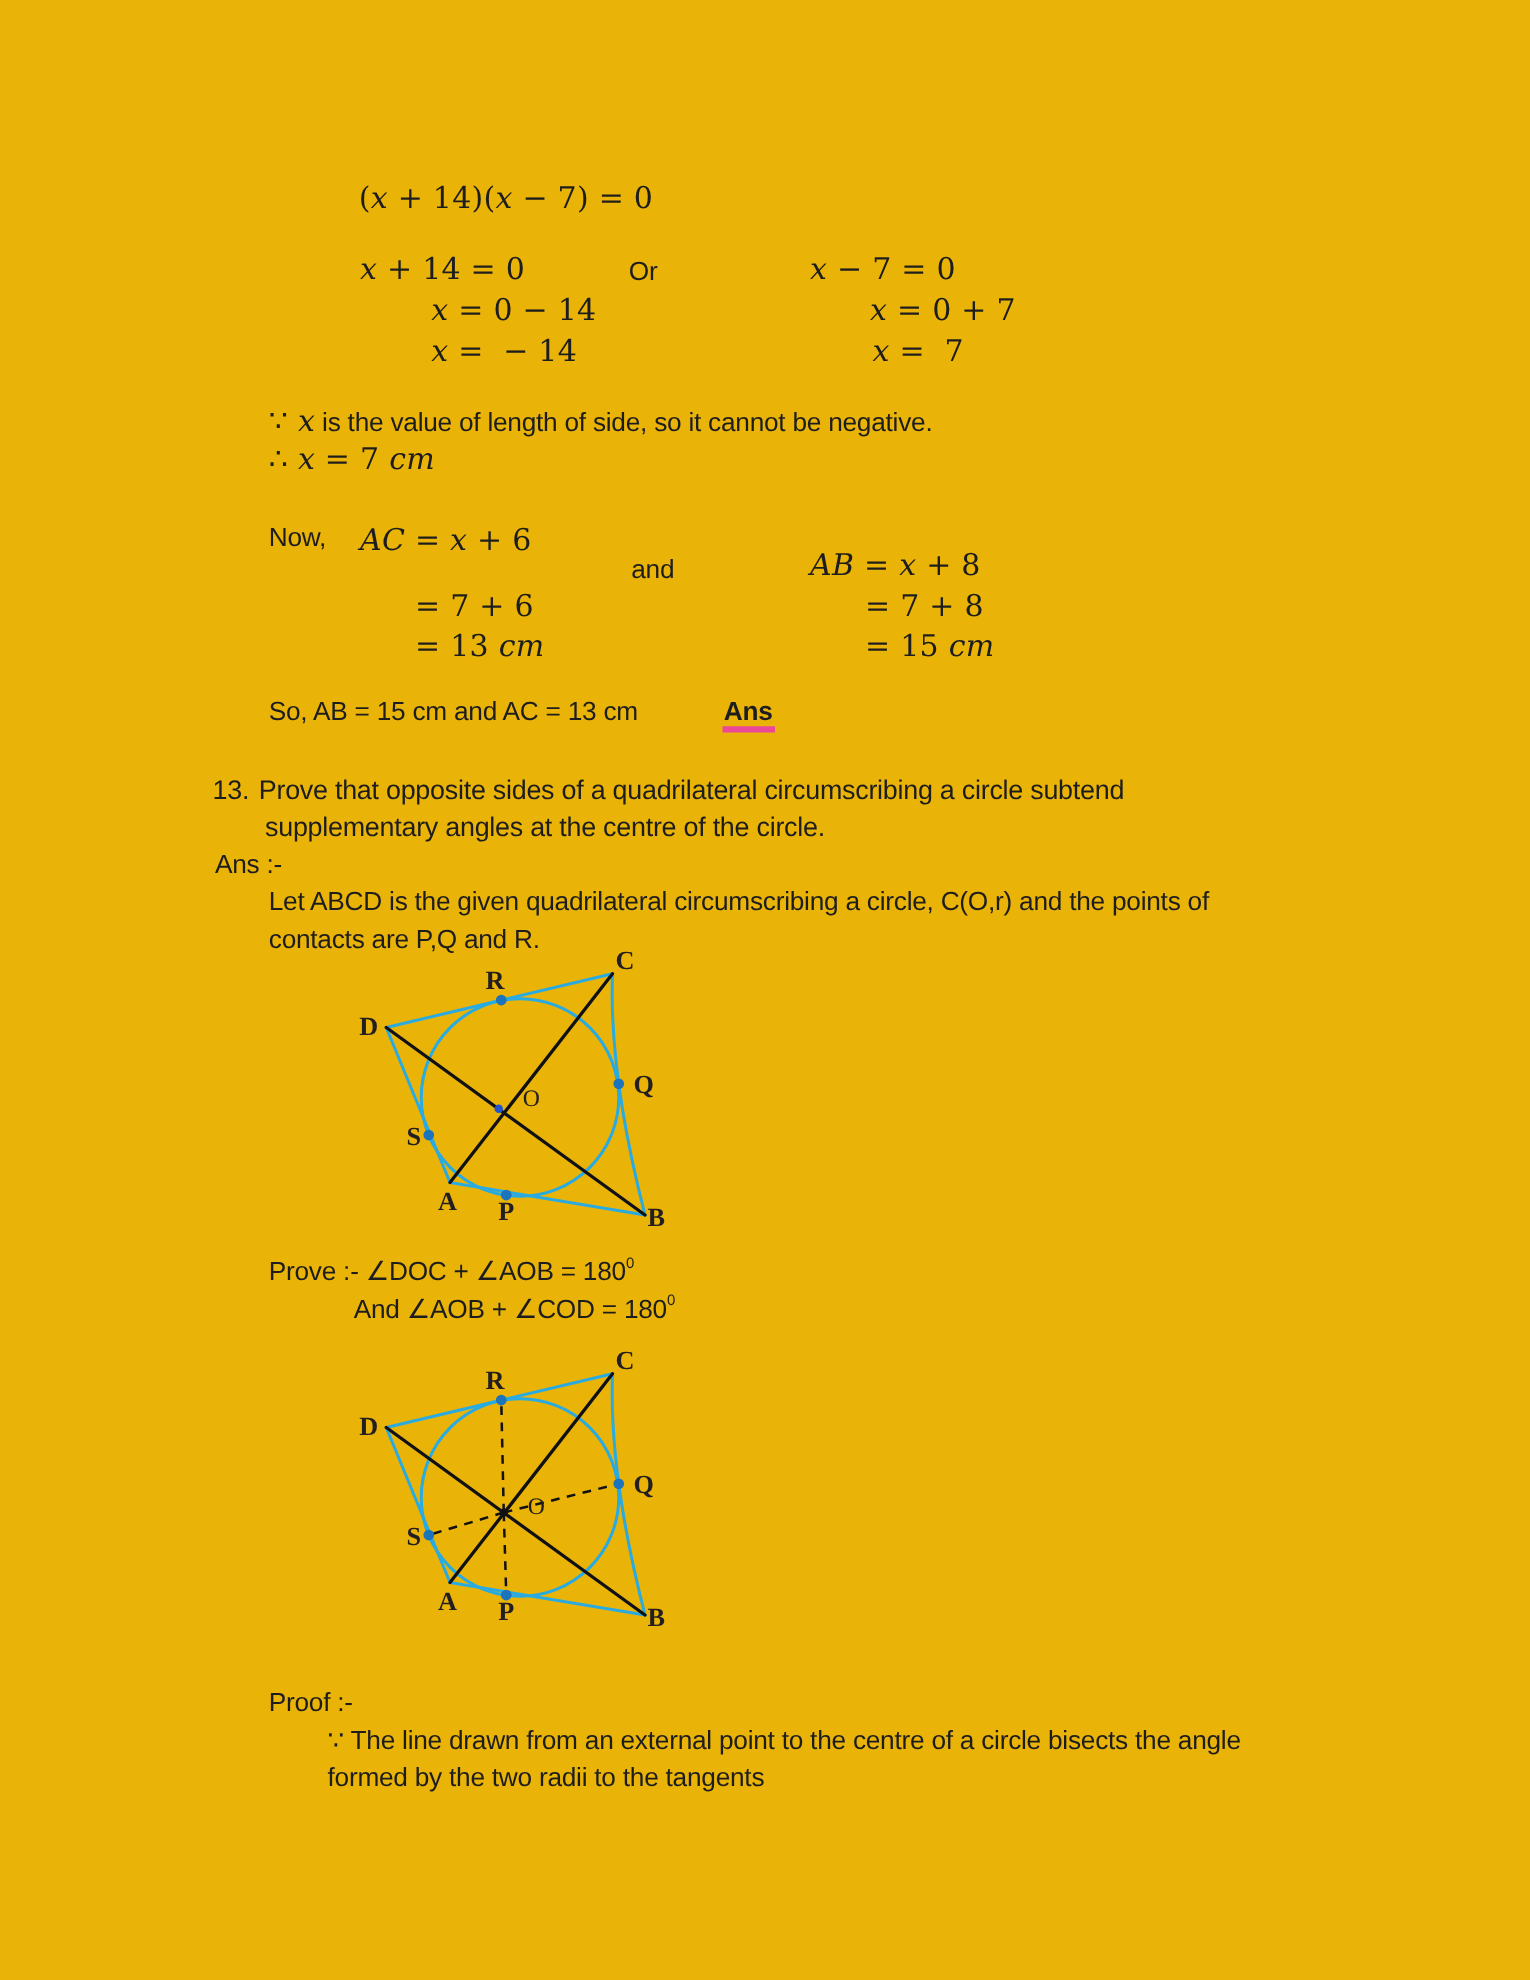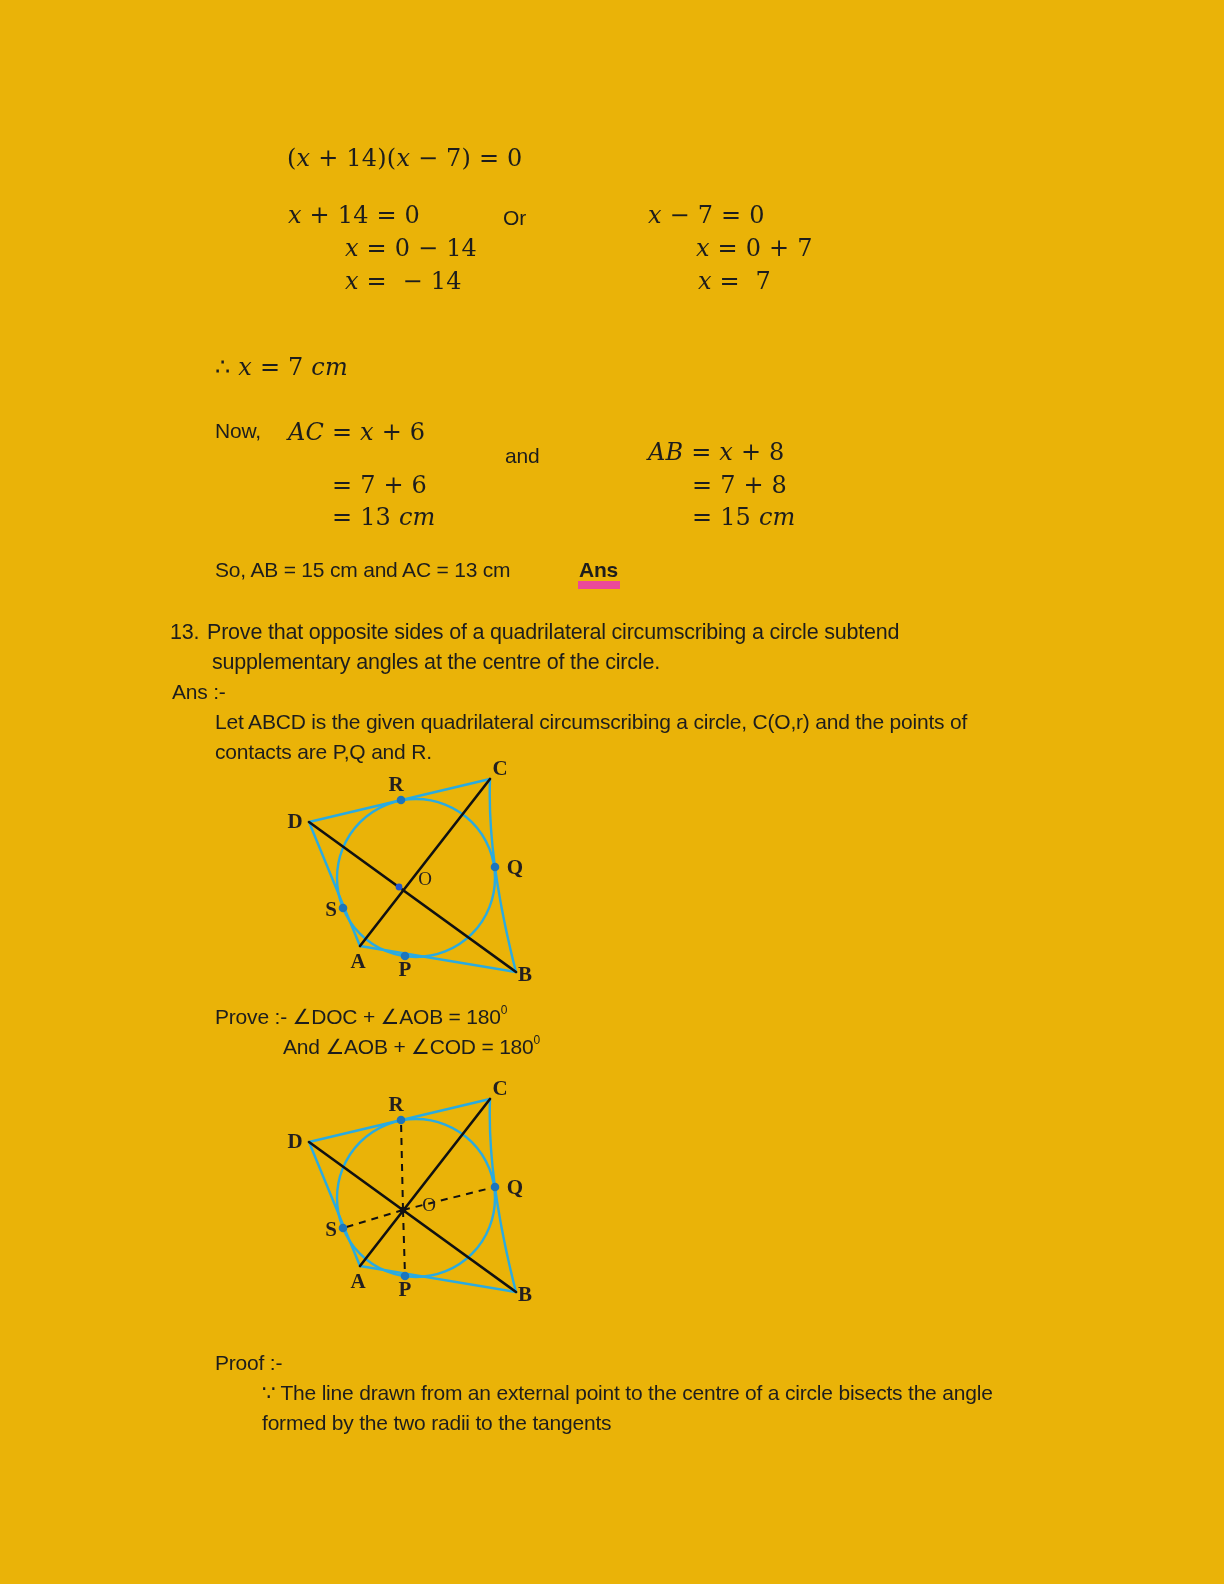--- a/index.html
+++ b/index.html
@@ -6,21 +6,21 @@
   .page{position:relative;width:1224px;height:1584px;background:#eab308;overflow:hidden;
         color:#1d1d1d;font-family:"Liberation Sans","DejaVu Sans",sans-serif;padding-left:40px;}
   .ln{position:absolute;white-space:pre;line-height:30px;}
   .sans{font-family:"Liberation Sans","DejaVu Sans",sans-serif;font-size:21px;letter-spacing:-0.2px;}
   .math{font-family:"DejaVu Serif","Liberation Serif",serif;font-size:24px;letter-spacing:0.2px;}
   .m-i{font-style:italic;white-space:pre;}
   .m-r{font-style:normal;white-space:pre;}
   .m-s{font-style:normal;white-space:pre;font-family:"Liberation Sans","DejaVu Sans",sans-serif;
        font-size:21px;letter-spacing:-0.2px;}
   .title{font-weight:normal;font-size:21.5px;letter-spacing:-0.2px;}
-  .ans{font-weight:bold;border-bottom:8px solid #ec4899;padding:0 2px 0 1px;}
+  .ans{font-weight:bold;border-bottom:5px solid #ec4899;padding:0 2px 0 1px;}
   sup{font-size:12px;position:relative;top:-2px;}
   svg.diagram{position:absolute;overflow:visible;}
   .cy{stroke:#29abe2;stroke-width:2.4;fill:none;stroke-linejoin:round;stroke-linecap:round;}
   .bk{stroke:#111111;stroke-width:2.6;stroke-linecap:round;}
   .dash{stroke:#111111;stroke-width:2;stroke-dasharray:7 6;stroke-linecap:butt;}
   .lb{font-family:"Liberation Serif","DejaVu Serif",serif;font-weight:bold;font-size:21px;fill:#231f20;
       text-anchor:middle;}
   .lo{font-family:"Liberation Serif","DejaVu Serif",serif;font-weight:normal;font-size:19px;fill:#231f20;
       text-anchor:middle;}
 </style>
@@ -34,20 +34,21 @@
   <div class="ln math" style="top:200px;left:288px"><span class="m-i">x</span><span class="m-r"> + 14 = 0</span></div>
   <div class="ln sans" style="top:203px;left:503px">Or</div>
   <div class="ln math" style="top:200px;left:648px"><span class="m-i">x</span><span class="m-r"> − 7 = 0</span></div>
 
   <div class="ln math" style="top:233px;left:345px"><span class="m-i">x</span><span class="m-r"> = 0 − 14</span></div>
   <div class="ln math" style="top:233px;left:696px"><span class="m-i">x</span><span class="m-r"> = 0 + 7</span></div>
 
   <div class="ln math" style="top:266px;left:345px"><span class="m-i">x</span><span class="m-r"> =  − 14</span></div>
   <div class="ln math" style="top:266px;left:698px"><span class="m-i">x</span><span class="m-r"> =  7</span></div>
 
+  <div class="ln math" style="top:322px;left:215px"><span class="m-r">∵ </span><span class="m-i">x</span><span class="m-s"> is the value of length of side, so it cannot be negative.</span></div>
   <div class="ln math" style="top:352px;left:215px"><span class="m-r">∴ </span><span class="m-i">x</span><span class="m-r"> = 7 </span><span class="m-i">cm</span></div>
 
   <div class="ln sans" style="top:416px;left:215px">Now,</div>
 
   <div class="ln math" style="top:417px;left:288px"><span class="m-i">AC</span><span class="m-r"> = </span><span class="m-i">x</span><span class="m-r"> + 6</span></div>
   <div class="ln sans" style="top:441px;left:505px">and</div>
   <div class="ln math" style="top:437px;left:648px"><span class="m-i">AB</span><span class="m-r"> = </span><span class="m-i">x</span><span class="m-r"> + 8</span></div>
 
   <div class="ln math" style="top:470px;left:332px"><span class="m-r">= 7 + 6</span></div>
   <div class="ln math" style="top:470px;left:692px"><span class="m-r">= 7 + 8</span></div>

